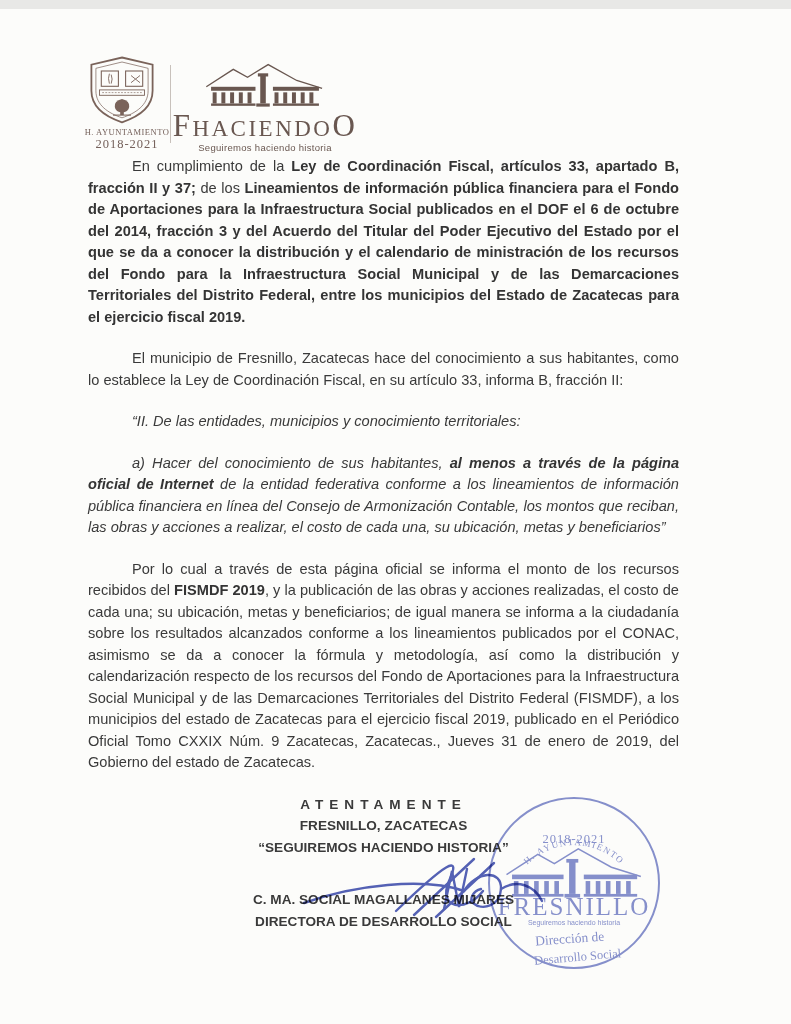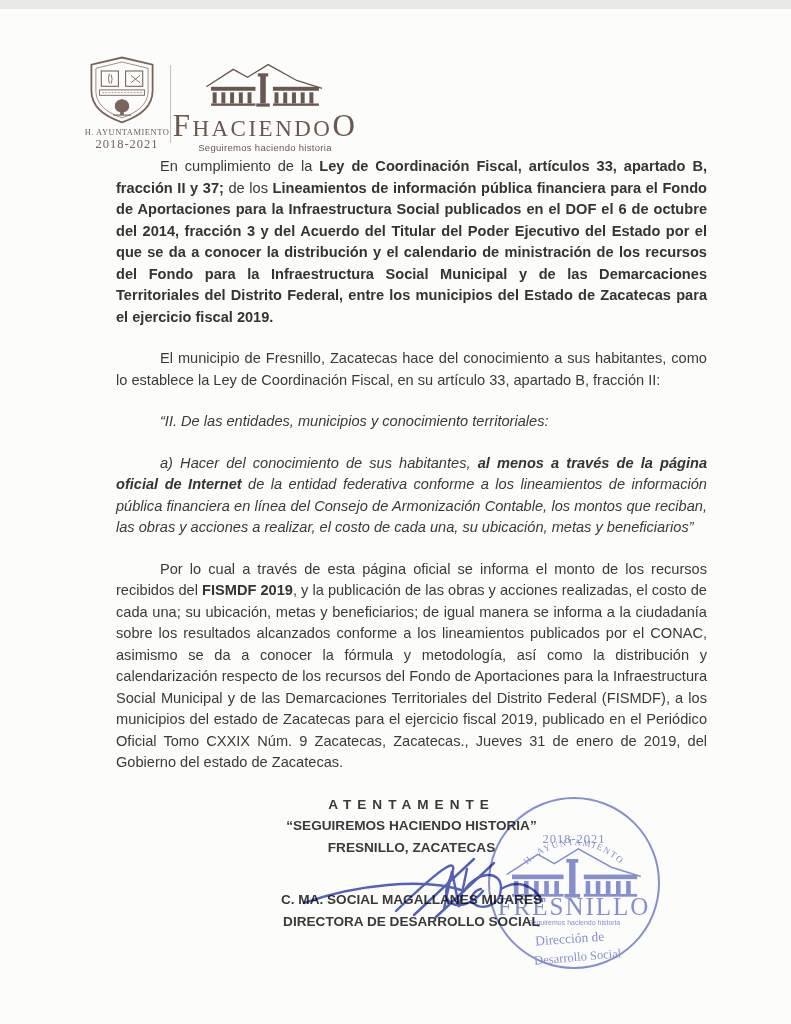--- a/index.html
+++ b/index.html
@@ -13,21 +13,21 @@
   .crest-label{font-family:"Liberation Serif",serif;font-size:8.5px;letter-spacing:.5px;margin-top:2px;}
   .crest-years{font-family:"Liberation Serif",serif;font-size:12.5px;letter-spacing:1px;}
   .header-divider{position:absolute;left:170px;top:56px;width:1px;height:78px;background:#c8c1bb;}
   .logo-wrap{position:absolute;left:186px;top:54px;width:158px;text-align:center;color:#695750;}
   .logo-name{display:flex;justify-content:center;align-items:baseline;
     font-family:"Liberation Serif",serif;letter-spacing:2.5px;line-height:1;margin-top:1px;}
   .logo-name .big{font-size:31px;}
   .logo-name .mid{font-size:23px;}
   .logo-tagline{font-size:9.5px;margin-top:1px;letter-spacing:.3px;}
   
-  .content{position:absolute;left:116px;top:147px;width:591px;
+  .content{position:absolute;left:88px;top:147px;width:591px;
     font-size:14.6px;line-height:21.5px;text-align:justify;}
   .content p{margin:0 0 20px 0;text-indent:44px;}
   .b{font-weight:bold;color:#343434;}
   .it{font-style:italic;}
   
   .sig-block{text-align:center;font-weight:bold;font-size:13.6px;line-height:21.5px;text-indent:0;}
   .sig-salutation{letter-spacing:6px;text-align:center;}
   .sig-gap{height:31px;}
   
   .signature-svg{position:absolute;left:296px;top:842px;mix-blend-mode:multiply;opacity:.88;}
@@ -94,32 +94,32 @@
         <span class="mid">HACIENDO</span>
         <span class="big">O</span>
     </div>
     <div class="logo-tagline">Seguiremos haciendo historia</div>
   </div>
 
   <div class="content">
 
     <p><span>En cumplimiento de la </span><span class="b">Ley de Coordinación Fiscal, artículos 33, apartado B, fracción II y 37; </span><span>de los </span><span class="b">Lineamientos de información pública financiera para el Fondo de Aportaciones para la Infraestructura Social publicados en el DOF el 6 de octubre del 2014, fracción 3 y del Acuerdo del Titular del Poder Ejecutivo del Estado por el que se da a conocer la distribución y el calendario de ministración de los recursos del Fondo para la Infraestructura Social Municipal y de las Demarcaciones Territoriales del Distrito Federal, entre los municipios del Estado de Zacatecas para el ejercicio fiscal 2019.</span></p>
 
-    <p>El municipio de Fresnillo, Zacatecas hace del conocimiento a sus habitantes, como lo establece la Ley de Coordinación Fiscal, en su artículo 33, apartado B, fracción II:</p>
+    <p>El municipio de Fresnillo, Zacatecas hace del conocimiento a sus habitantes, como lo establece la Ley de Coordinación Fiscal, en su artículo 33, informa B, fracción II:</p>
 
     <p class="it">“II. De las entidades, municipios y conocimiento territoriales:</p>
 
     <p class="it"><span>a) Hacer del conocimiento de sus habitantes, </span><span class="b">al menos a través de la página oficial de Internet </span><span>de la entidad federativa conforme a los lineamientos de información pública financiera en línea del Consejo de Armonización Contable, los montos que reciban, las obras y acciones a realizar, el costo de cada una, su ubicación, metas y beneficiarios”</span></p>
 
     <p><span>Por lo cual a través de esta página oficial se informa el monto de los recursos recibidos del </span><span class="b">FISMDF 2019</span><span>, y la publicación de las obras y acciones realizadas, el costo de cada una; su ubicación, metas y beneficiarios; de igual manera se informa a la ciudadanía sobre los resultados alcanzados conforme a los lineamientos publicados por el CONAC, asimismo se da a conocer la fórmula y metodología, así como la distribución y calendarización respecto de los recursos del Fondo de Aportaciones para la Infraestructura Social Municipal y de las Demarcaciones Territoriales del Distrito Federal (FISMDF), a los municipios del estado de Zacatecas para el ejercicio fiscal 2019, publicado en el Periódico Oficial Tomo CXXIX Núm. 9 Zacatecas, Zacatecas., Jueves 31 de enero de 2019, del Gobierno del estado de Zacatecas.</span></p>
 
     <div class="sig-block">
       <div class="sig-salutation">ATENTAMENTE</div>
+      <div>FRESNILLO, ZACATECAS</div>
       <div>“SEGUIREMOS HACIENDO HISTORIA”</div>
-      <div>FRESNILLO, ZACATECAS</div>
       <div class="sig-gap"></div>
       <div>C. MA. SOCIAL MAGALLANES MIJARES</div>
       <div>DIRECTORA DE DESARROLLO SOCIAL</div>
     </div>
   </div>
 
   <svg class="signature-svg" width="265" height="78" viewBox="0 0 265 78">
     <g fill="none" stroke="#3d4cae" stroke-width="2.4" stroke-linecap="round">
       <path d="M8,52 C58,34 128,26 168,40"></path>
       <path d="M100,60 C150,12 166,2 153,30 C141,58 170,62 187,40"></path>

